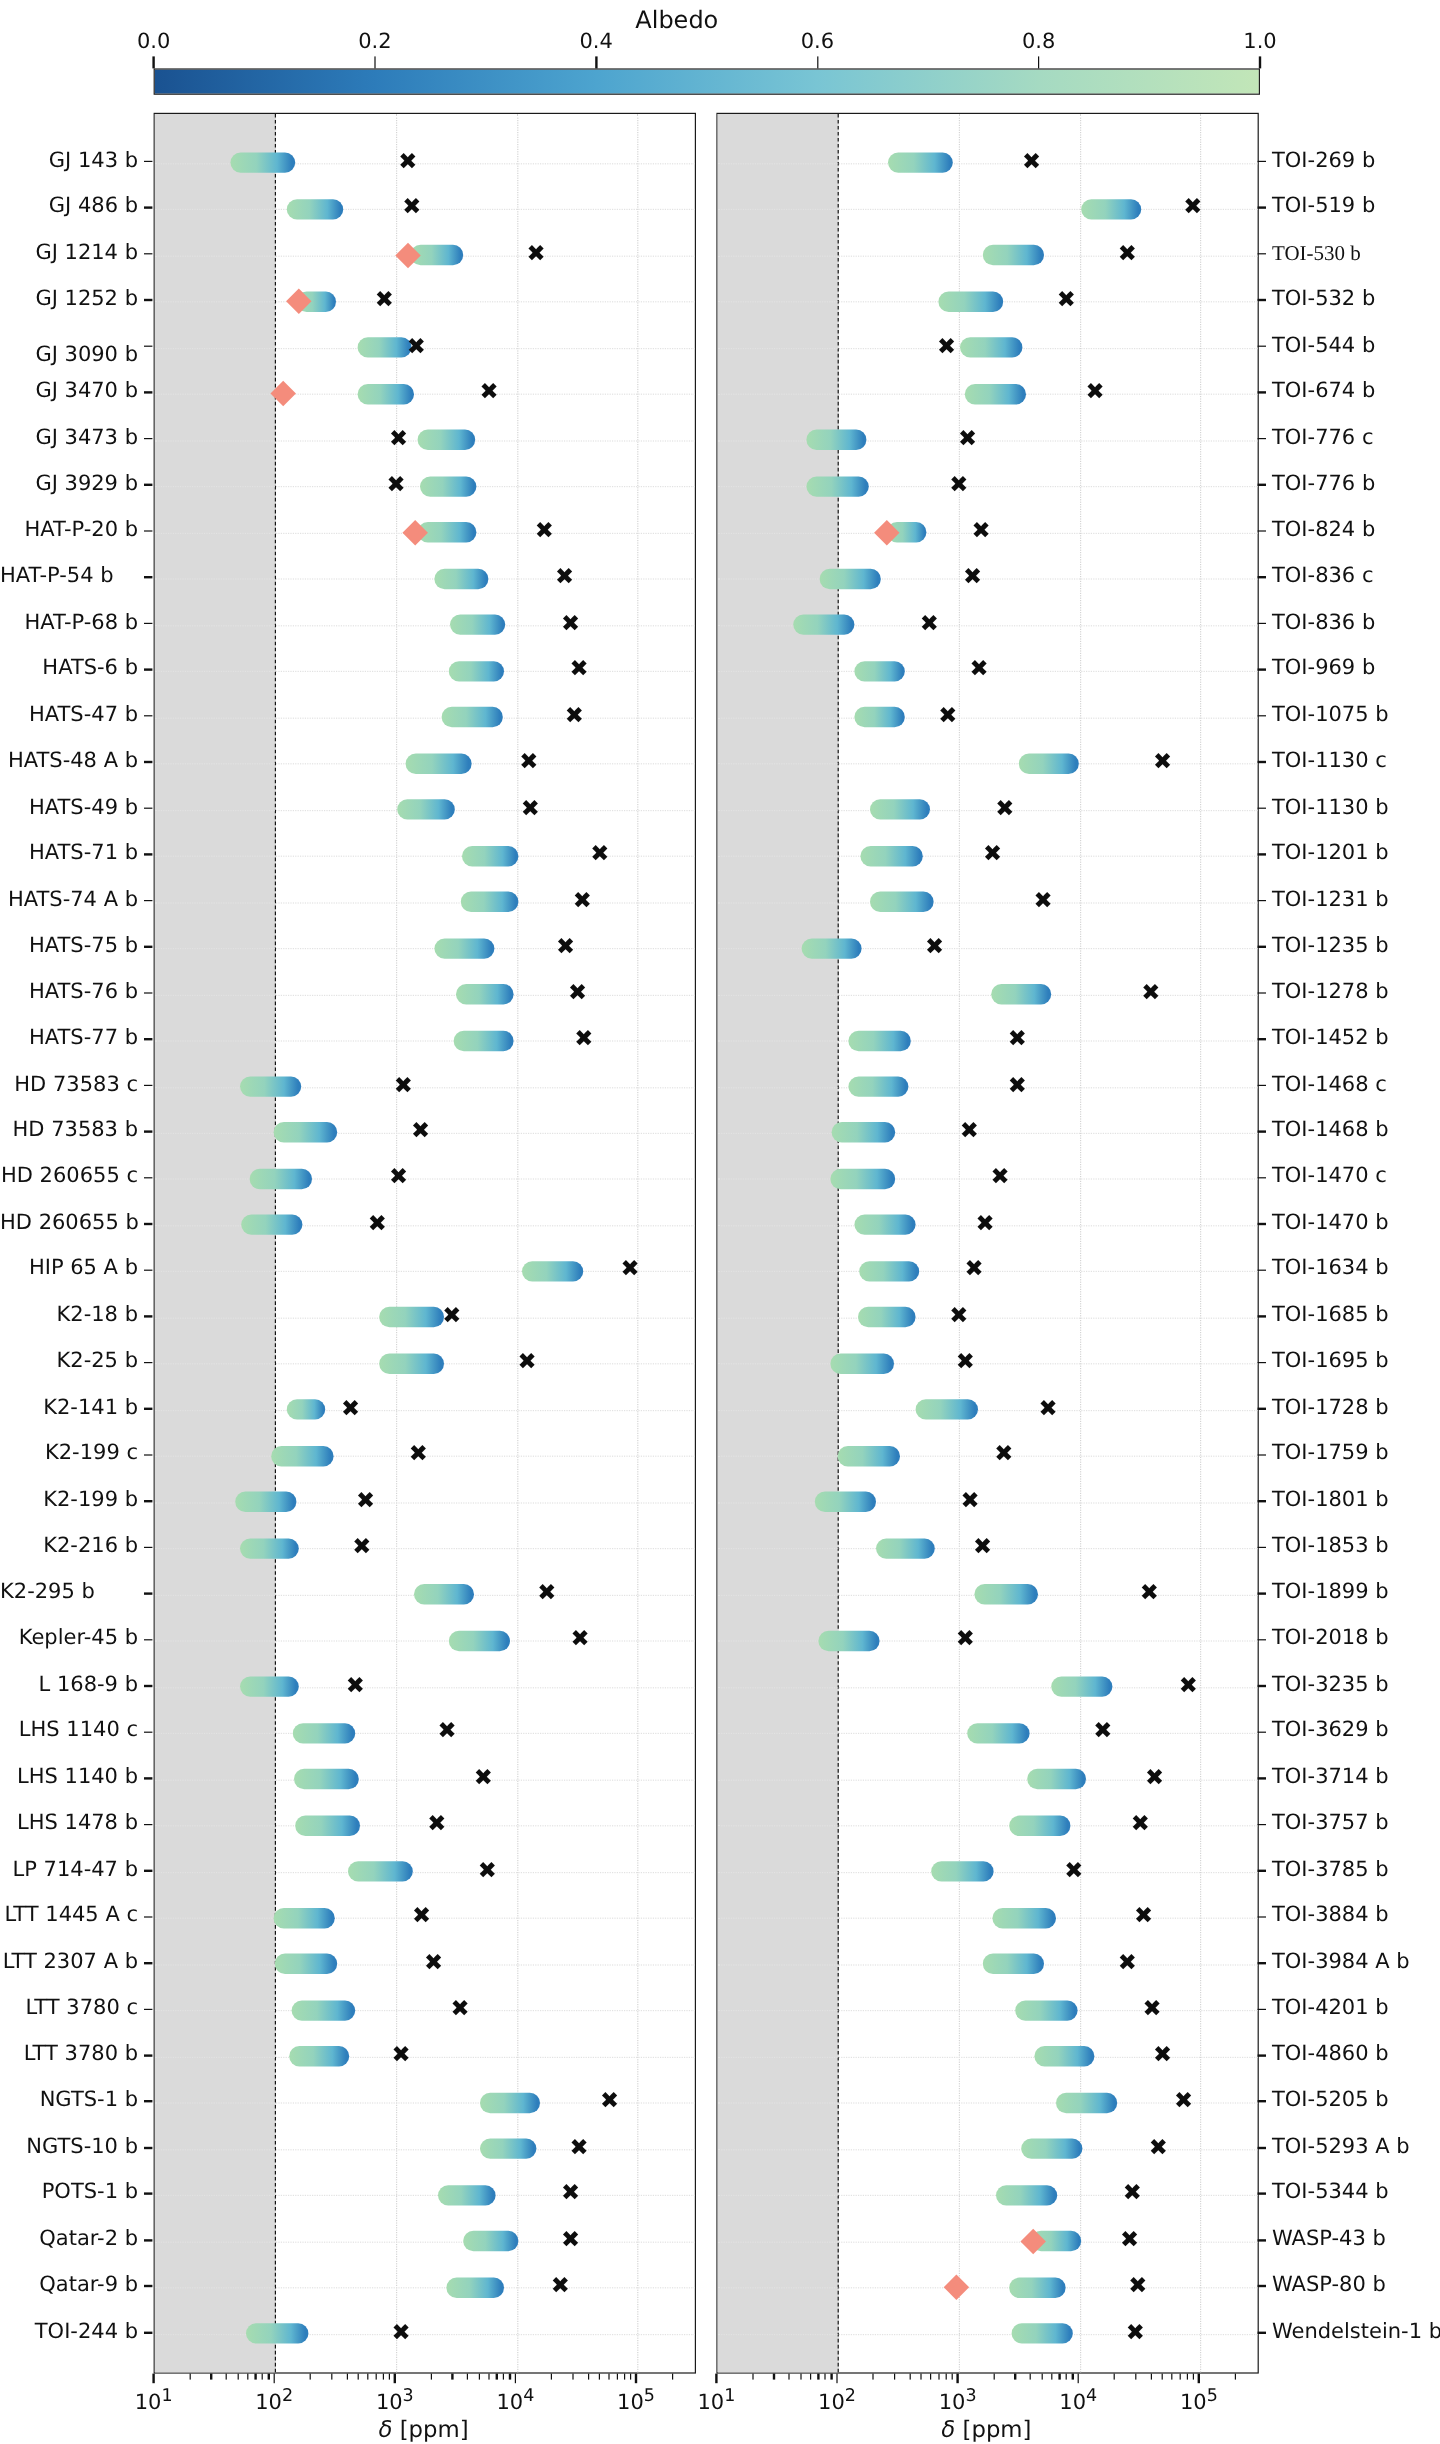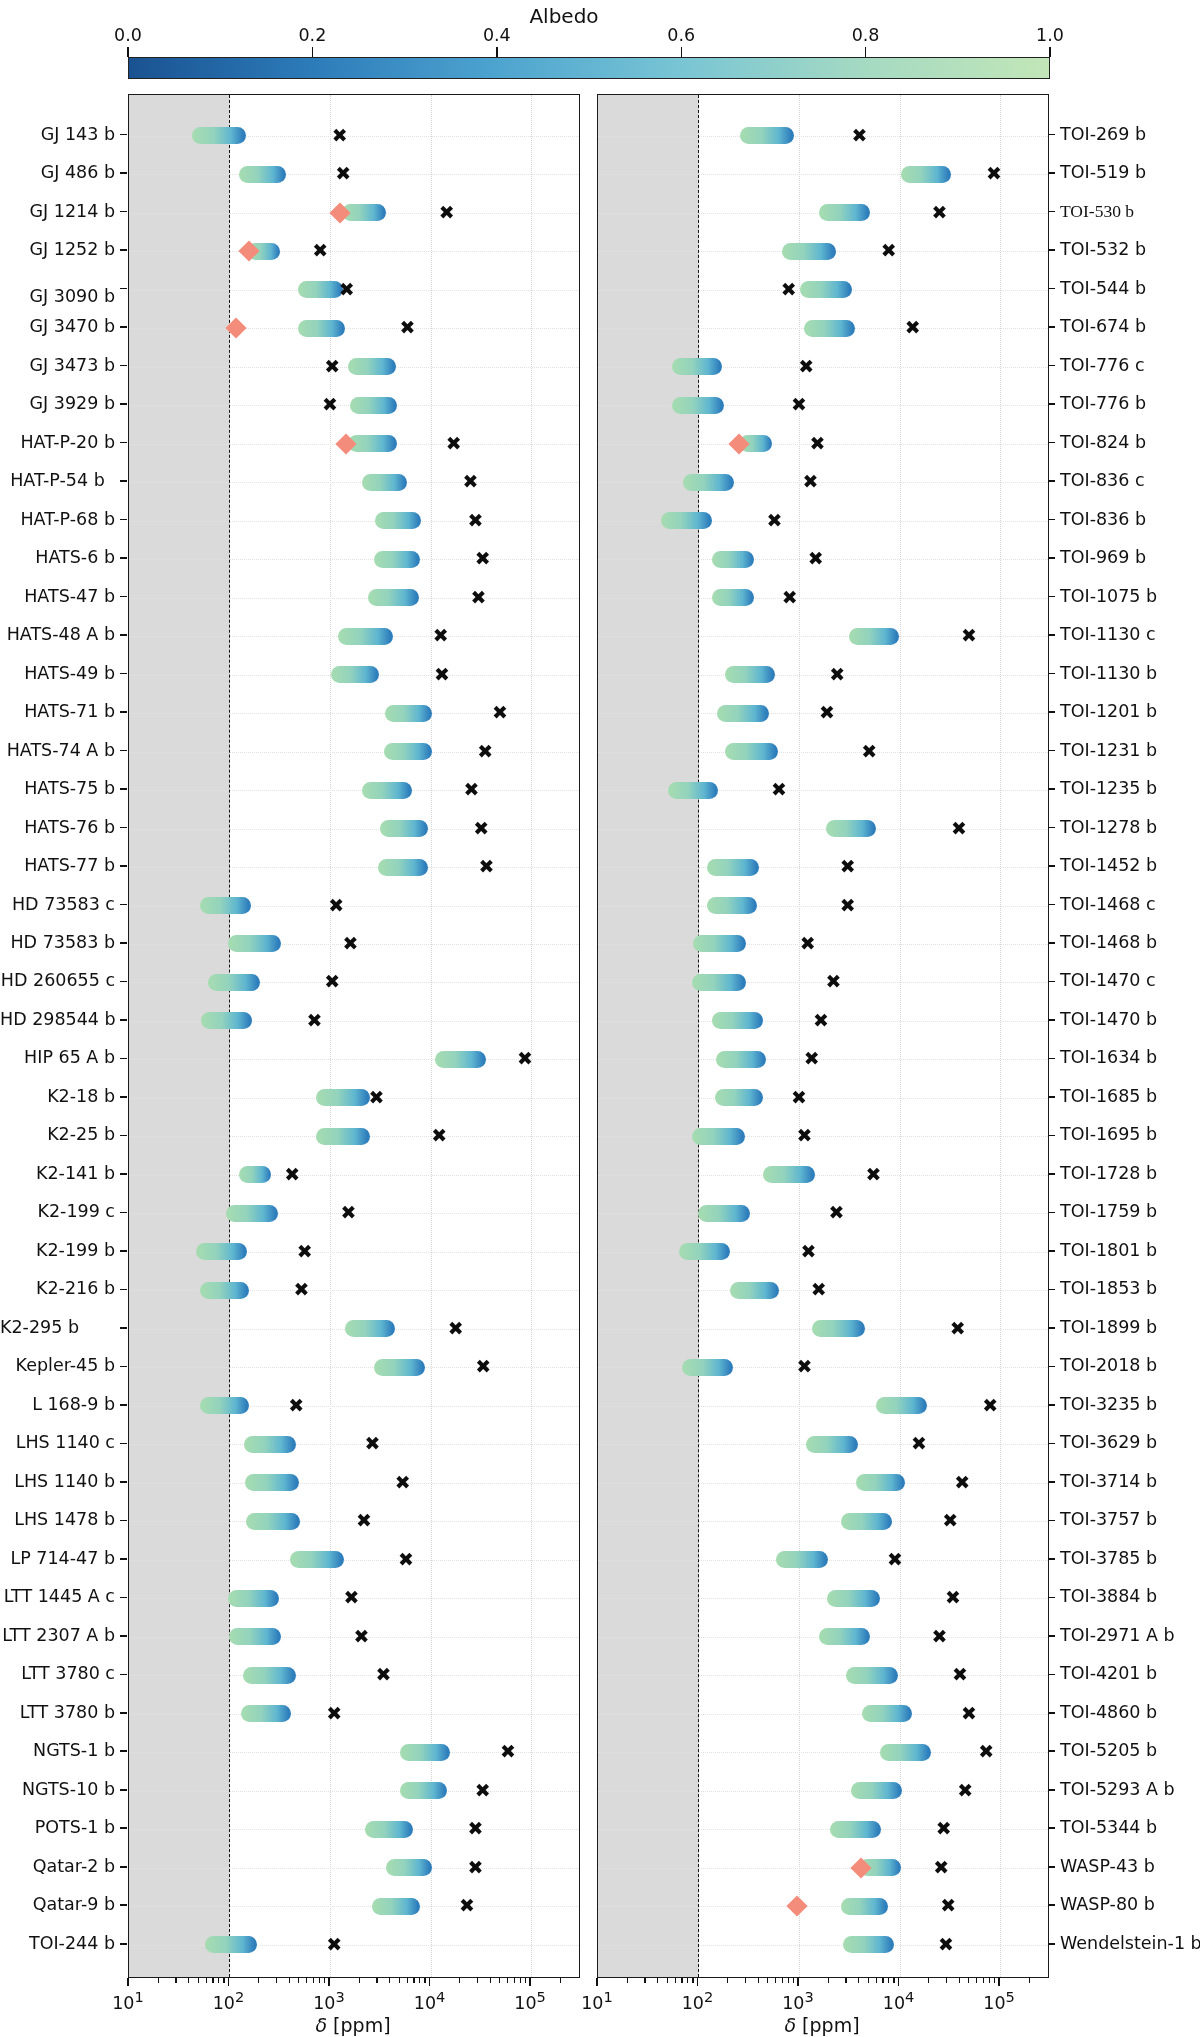--- a/index.html
+++ b/index.html
@@ -208,21 +208,21 @@
     <div class="ylab" style="left: 0px; width: 115px; text-align: right; top: 288px;">GJ 3090 b</div>
     <div class="ytick" style="left: 120px; top: 326.35px; width: 7px;"></div>
     <div class="ylab" style="left: 0px; width: 115px; text-align: right; top: 318.15px;">GJ 3470 b</div>
     <div class="ytick" style="left: 120px; top: 364.84px; width: 7px;"></div>
     <div class="ylab" style="left: 0px; width: 115px; text-align: right; top: 356.64px;">GJ 3473 b</div>
     <div class="ytick" style="left: 120px; top: 403.33px; width: 7px;"></div>
     <div class="ylab" style="left: 0px; width: 115px; text-align: right; top: 395.13px;">GJ 3929 b</div>
     <div class="ytick" style="left: 120px; top: 441.82px; width: 7px;"></div>
     <div class="ylab" style="left: 0px; width: 115px; text-align: right; top: 433.62px;">HAT-P-20 b</div>
     <div class="ytick" style="left: 120px; top: 480.31px; width: 7px;"></div>
-    <div class="ylab" style="left: 0px; width: 115px; text-align: center; top: 472.11px;">HAT-P-54 b</div>
+    <div class="ylab" style="left: 0px; width: 115px; text-align: left; top: 472.11px;">HAT-P-54 b</div>
     <div class="ytick" style="left: 120px; top: 518.8px; width: 7px;"></div>
     <div class="ylab" style="left: 0px; width: 115px; text-align: right; top: 510.6px;">HAT-P-68 b</div>
     <div class="ytick" style="left: 120px; top: 557.29px; width: 7px;"></div>
     <div class="ylab" style="left: 0px; width: 115px; text-align: right; top: 549.09px;">HATS-6 b</div>
     <div class="ytick" style="left: 120px; top: 595.78px; width: 7px;"></div>
     <div class="ylab" style="left: 0px; width: 115px; text-align: right; top: 587.58px;">HATS-47 b</div>
     <div class="ytick" style="left: 120px; top: 634.27px; width: 7px;"></div>
     <div class="ylab" style="left: 0px; width: 115px; text-align: right; top: 626.07px;">HATS-48 A b</div>
     <div class="ytick" style="left: 120px; top: 672.76px; width: 7px;"></div>
     <div class="ylab" style="left: 0px; width: 115px; text-align: right; top: 664.56px;">HATS-49 b</div>
@@ -236,21 +236,21 @@
     <div class="ylab" style="left: 0px; width: 115px; text-align: right; top: 818.52px;">HATS-76 b</div>
     <div class="ytick" style="left: 120px; top: 865.21px; width: 7px;"></div>
     <div class="ylab" style="left: 0px; width: 115px; text-align: right; top: 857.01px;">HATS-77 b</div>
     <div class="ytick" style="left: 120px; top: 903.7px; width: 7px;"></div>
     <div class="ylab" style="left: 0px; width: 115px; text-align: right; top: 895.5px;">HD 73583 c</div>
     <div class="ytick" style="left: 120px; top: 942.19px; width: 7px;"></div>
     <div class="ylab" style="left: 0px; width: 115px; text-align: right; top: 933.99px;">HD 73583 b</div>
     <div class="ytick" style="left: 120px; top: 980.68px; width: 7px;"></div>
     <div class="ylab" style="left: 0px; width: 115px; text-align: right; top: 972.48px;">HD 260655 c</div>
     <div class="ytick" style="left: 120px; top: 1019.17px; width: 7px;"></div>
-    <div class="ylab" style="left: 0px; width: 115px; text-align: right; top: 1010.97px;">HD 298544 b</div>
+    <div class="ylab" style="left: 0px; width: 115px; text-align: right; top: 1010.97px;">HD 260655 b</div>
     <div class="ytick" style="left: 120px; top: 1057.66px; width: 7px;"></div>
     <div class="ylab" style="left: 0px; width: 115px; text-align: right; top: 1049.46px;">HIP 65 A b</div>
     <div class="ytick" style="left: 120px; top: 1096.15px; width: 7px;"></div>
     <div class="ylab" style="left: 0px; width: 115px; text-align: right; top: 1087.95px;">K2-18 b</div>
     <div class="ytick" style="left: 120px; top: 1134.64px; width: 7px;"></div>
     <div class="ylab" style="left: 0px; width: 115px; text-align: right; top: 1126.44px;">K2-25 b</div>
     <div class="ytick" style="left: 120px; top: 1173.13px; width: 7px;"></div>
     <div class="ylab" style="left: 0px; width: 115px; text-align: right; top: 1164.93px;">K2-141 b</div>
     <div class="ytick" style="left: 120px; top: 1211.62px; width: 7px;"></div>
     <div class="ylab" style="left: 0px; width: 115px; text-align: right; top: 1203.42px;">K2-199 c</div>
@@ -562,21 +562,21 @@
     <div class="ylab" style="left: 1060px; text-align: left; top: 1434.36px;">TOI-3629 b</div>
     <div class="ytick" style="left: 1048px; top: 1481.05px; width: 7px;"></div>
     <div class="ylab" style="left: 1060px; text-align: left; top: 1472.85px;">TOI-3714 b</div>
     <div class="ytick" style="left: 1048px; top: 1519.54px; width: 7px;"></div>
     <div class="ylab" style="left: 1060px; text-align: left; top: 1511.34px;">TOI-3757 b</div>
     <div class="ytick" style="left: 1048px; top: 1558.03px; width: 7px;"></div>
     <div class="ylab" style="left: 1060px; text-align: left; top: 1549.83px;">TOI-3785 b</div>
     <div class="ytick" style="left: 1048px; top: 1596.52px; width: 7px;"></div>
     <div class="ylab" style="left: 1060px; text-align: left; top: 1588.32px;">TOI-3884 b</div>
     <div class="ytick" style="left: 1048px; top: 1635.01px; width: 7px;"></div>
-    <div class="ylab" style="left: 1060px; text-align: left; top: 1626.81px;">TOI-2971 A b</div>
+    <div class="ylab" style="left: 1060px; text-align: left; top: 1626.81px;">TOI-3984 A b</div>
     <div class="ytick" style="left: 1048px; top: 1673.5px; width: 7px;"></div>
     <div class="ylab" style="left: 1060px; text-align: left; top: 1665.3px;">TOI-4201 b</div>
     <div class="ytick" style="left: 1048px; top: 1711.99px; width: 7px;"></div>
     <div class="ylab" style="left: 1060px; text-align: left; top: 1703.79px;">TOI-4860 b</div>
     <div class="ytick" style="left: 1048px; top: 1750.48px; width: 7px;"></div>
     <div class="ylab" style="left: 1060px; text-align: left; top: 1742.28px;">TOI-5205 b</div>
     <div class="ytick" style="left: 1048px; top: 1788.97px; width: 7px;"></div>
     <div class="ylab" style="left: 1060px; text-align: left; top: 1780.77px;">TOI-5293 A b</div>
     <div class="ytick" style="left: 1048px; top: 1827.46px; width: 7px;"></div>
     <div class="ylab" style="left: 1060px; text-align: left; top: 1819.26px;">TOI-5344 b</div>

